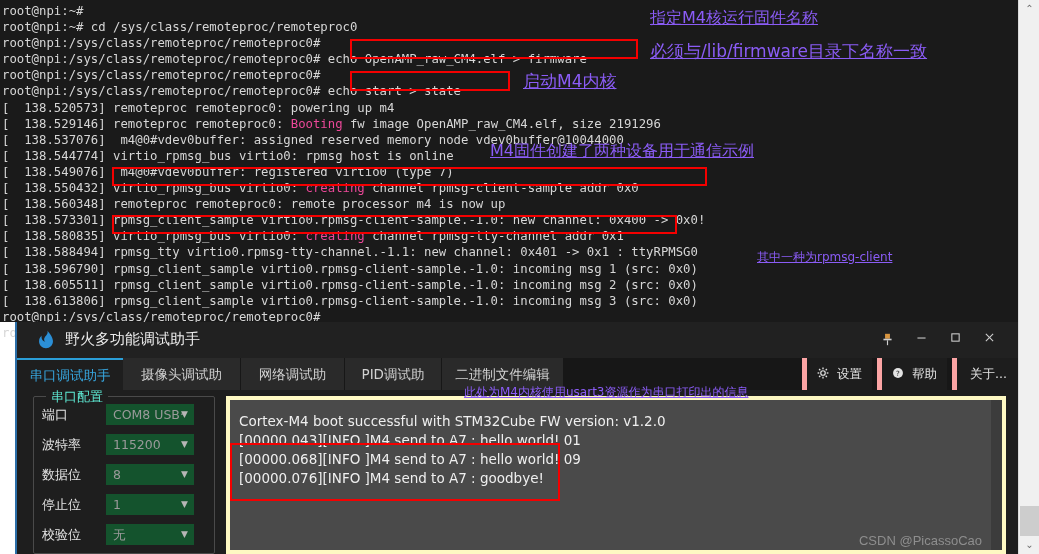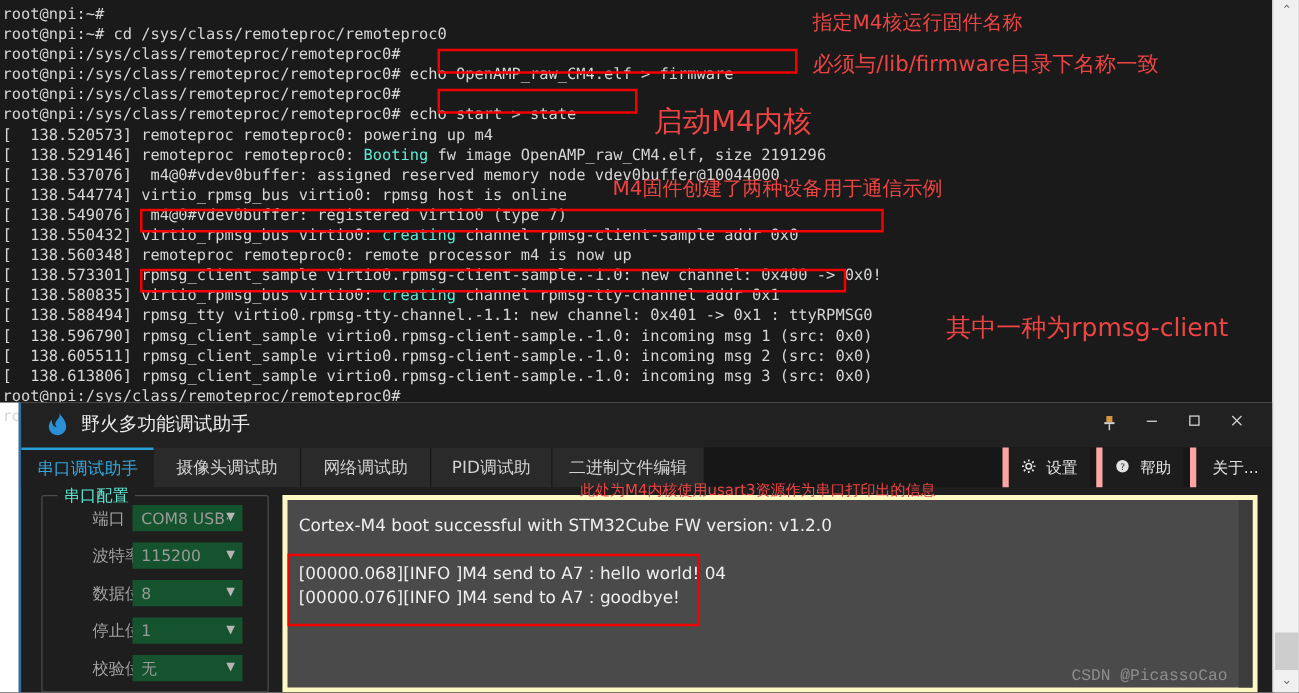--- a/index.html
+++ b/index.html
@@ -8,39 +8,39 @@
 
   
   .terminal{
     position:absolute;left:0;top:0;width:1018px;height:322px;
     background:#1a1a1a;
     font-family:"DejaVu Sans Mono","Liberation Mono",monospace;
     font-size:12.3px;line-height:16.1px;color:#d6d6d6;
     padding:3px 0 0 2px;box-sizing:border-box;white-space:pre;
   }
   .tline{height:16.1px;white-space:pre;}
-  .cy{color:#5eead4;}
+  .cy{color:#ec4899;}
   .cursor{display:inline-block;width:8px;height:13px;background:#9a9a9a;vertical-align:-2px;}
 
   
   .page-scroll{
     position:absolute;right:0;top:0;width:21px;height:554px;background:#f0f0f0;
     border-left:1px solid #dcdcdc;box-sizing:border-box;
   }
   .ps-arrow{position:absolute;left:0;width:21px;height:18px;
     color:#707070;font-size:10px;text-align:center;line-height:18px;
     font-family:"DejaVu Sans",sans-serif;}
   .ps-up{top:0;}
   .ps-down{bottom:0;}
   .ps-thumb{position:absolute;left:1px;width:19px;bottom:18px;height:30px;background:#cdcdcd;}
 
   
   .rbox{position:absolute;border:2px solid #f40000;box-sizing:border-box;pointer-events:none;}
-  .rtext{position:absolute;color:#ef4444;font-family:"DejaVu Sans","Liberation Sans",sans-serif;
-         white-space:nowrap;font-weight:400;}
+  .rtext{position:absolute;color:#8b5cf6;font-family:"DejaVu Sans","Liberation Sans",sans-serif;
+         white-space:nowrap;font-weight:400;text-decoration:underline;}
 
   
   .app{
     position:absolute;left:15px;top:322px;width:1003px;height:232px;
     background:#1e1e1e;color:#e6e6e6;overflow:hidden;
     border-left:2px solid #2b6ea8;
   }
   .app-title{position:relative;height:36px;background:#212121;}
   .flame{position:absolute;left:18px;top:7px;width:22px;height:22px;}
   .app-title-text{position:absolute;left:48px;top:8px;font-size:15px;color:#ececec;
@@ -64,57 +64,57 @@
   .rbtn .gi{font-family:"DejaVu Sans",sans-serif;margin-right:4px;}
 
   .body-area{position:relative;height:164px;background:#1e1e1e;}
 
   
   .cfg{position:absolute;left:16px;top:6px;width:182px;height:158px;
        border:1px solid #4a4a4a;border-radius:2px;box-sizing:border-box;}
   .cfg-legend{position:absolute;left:12px;top:-9px;background:#1e1e1e;padding:0 5px;
        font-size:13px;color:#5eead4;font-family:"DejaVu Sans","Liberation Sans",sans-serif;}
   .crow{position:absolute;left:9px;width:166px;height:23px;}
-  .clab{position:absolute;left:0;top:2px;font-size:13px;color:#a3a3a3;
-       font-family:"DejaVu Sans","Liberation Sans",sans-serif;margin-left:32px;}
+  .clab{position:absolute;left:0;top:2px;font-size:13px;color:#e5e5e5;
+       font-family:"DejaVu Sans","Liberation Sans",sans-serif;}
   .cval{position:absolute;left:64px;top:0;width:88px;height:21px;background:#14532d;
        border:none;color:#9a9a9a;font-size:12.5px;line-height:21px;padding-left:7px;
        box-sizing:border-box;font-family:"DejaVu Sans","Liberation Sans",sans-serif;
        overflow:hidden;white-space:nowrap;}
   .carrow{position:absolute;right:6px;top:0;line-height:21px;font-size:9px;color:#b6b6b6;
        font-family:"DejaVu Sans",sans-serif;}
 
   
   .outpanel{position:absolute;left:209px;top:6px;width:780px;height:158px;
      background:#4a4a4a;border:4px solid #fef9c3;box-sizing:border-box;}
   .outinner{position:absolute;left:3px;top:3px;right:14px;bottom:3px;background:#4a4a4a;overflow:hidden;}
   .oline{position:absolute;left:6px;font-size:13.5px;color:#efefef;white-space:nowrap;
      font-family:"DejaVu Sans","Liberation Sans",sans-serif;}
   .inner-scroll{position:absolute;right:0;top:0;width:11px;height:100%;background:#3c3c3c;}
 
   .watermark{position:absolute;right:38px;bottom:6px;font-size:13px;color:#8e8e8e;
-     font-family:Liberation Mono, monospace;}
+     font-family:Liberation Sans, sans-serif;}
 </style>
 </head>
 <body>
 
 <div id="root">
 
   <div class="terminal" id="terminal"><div class="tline">root@npi:~#</div><div class="tline">root@npi:~# cd /sys/class/remoteproc/remoteproc0</div><div class="tline">root@npi:/sys/class/remoteproc/remoteproc0#</div><div class="tline">root@npi:/sys/class/remoteproc/remoteproc0# echo OpenAMP_raw_CM4.elf &gt; firmware</div><div class="tline">root@npi:/sys/class/remoteproc/remoteproc0#</div><div class="tline">root@npi:/sys/class/remoteproc/remoteproc0# echo start &gt; state</div><div class="tline">[  138.520573] remoteproc remoteproc0: powering up m4</div><div class="tline">[  138.529146] remoteproc remoteproc0: <span class="cy">Booting</span> fw image OpenAMP_raw_CM4.elf, size 2191296</div><div class="tline">[  138.537076]  m4@0#vdev0buffer: assigned reserved memory node vdev0buffer@10044000</div><div class="tline">[  138.544774] virtio_rpmsg_bus virtio0: rpmsg host is online</div><div class="tline">[  138.549076]  m4@0#vdev0buffer: registered virtio0 (type 7)</div><div class="tline">[  138.550432] virtio_rpmsg_bus virtio0: <span class="cy">creating</span> channel rpmsg-client-sample addr 0x0</div><div class="tline">[  138.560348] remoteproc remoteproc0: remote processor m4 is now up</div><div class="tline">[  138.573301] rpmsg_client_sample virtio0.rpmsg-client-sample.-1.0: new channel: 0x400 -&gt; 0x0!</div><div class="tline">[  138.580835] virtio_rpmsg_bus virtio0: <span class="cy">creating</span> channel rpmsg-tty-channel addr 0x1</div><div class="tline">[  138.588494] rpmsg_tty virtio0.rpmsg-tty-channel.-1.1: new channel: 0x401 -&gt; 0x1 : ttyRPMSG0</div><div class="tline">[  138.596790] rpmsg_client_sample virtio0.rpmsg-client-sample.-1.0: incoming msg 1 (src: 0x0)</div><div class="tline">[  138.605511] rpmsg_client_sample virtio0.rpmsg-client-sample.-1.0: incoming msg 2 (src: 0x0)</div><div class="tline">[  138.613806] rpmsg_client_sample virtio0.rpmsg-client-sample.-1.0: incoming msg 3 (src: 0x0)</div><div class="tline">root@npi:/sys/class/remoteproc/remoteproc0#</div><div class="tline">root@npi:/sys/class/remoteproc/remoteproc0# <span class="cursor"></span></div></div>
 
   <div class="rbox" style="left:350px;top:39px;width:288px;height:20px;"></div>
   <div class="rbox" style="left:350px;top:71px;width:160px;height:20px;"></div>
   <div class="rbox" style="left:112px;top:167px;width:595px;height:19px;"></div>
   <div class="rbox" style="left:112px;top:215px;width:565px;height:19px;"></div>
 
   <div class="rtext" style="left:650px;top:8px;font-size:16px;">指定M4核运行固件名称</div>
   <div class="rtext" style="left:650px;top:40px;font-size:17px;">必须与/lib/firmware目录下名称一致</div>
-  <div class="rtext" style="left:523px;top:82px;font-size:23px;">启动M4内核</div>
+  <div class="rtext" style="left:523px;top:70px;font-size:17px;">启动M4内核</div>
   <div class="rtext" style="left:490px;top:141px;font-size:16px;">M4固件创建了两种设备用于通信示例</div>
-  <div class="rtext" style="left:757px;top:249px;font-size:20px;">其中一种为rpmsg-client</div>
+  <div class="rtext" style="left:757px;top:249px;font-size:12px;">其中一种为rpmsg-client</div>
 
   <div class="app">
 
     <div class="app-title">
       <svg class="flame" viewBox="0 0 24 24">
         <path d="M13.5 1.5c1.2 3.4-1.3 5.2-2.6 7.1-1.4 2-1.2 4 .4 5.4-2.4-.4-4.2-2.6-4.2-5.2 0-.6.1-1.2.3-1.7C5.6 8.6 4.4 10.9 4.4 13.4c0 4.2 3.4 7.6 7.6 7.6s7.6-3.4 7.6-7.6c0-5-3.9-8.6-6.1-11.9z" fill="#2b8fd6"></path>
       </svg>
       <div class="app-title-text">野火多功能调试助手</div>
       <div class="wctl wc-pin">
         <svg width="13" height="13" viewBox="0 0 16 16" style="vertical-align:-2px">
@@ -200,21 +200,22 @@
           </div>
           <div class="crow" style="top: 134px; left: 25px;">
             <div class="clab">校验位</div>
             <div class="cval">无<span class="carrow">▼</span></div>
           </div>
         </div>
 
       <div class="outpanel">
         <div class="outinner" id="out-lines">
             <div class="oline" style="top: 10px;">Cortex-M4 boot successful with STM32Cube FW version: v1.2.0</div>
-            <div class="oline" style="top: 48px;">[00000.068][INFO ]M4 send to A7 : hello world! 04</div>
+            <div class="oline" style="top: 29px;">[00000.043][INFO ]M4 send to A7 : hello world! 01</div>
+            <div class="oline" style="top: 48px;">[00000.068][INFO ]M4 send to A7 : hello world! 09</div>
             <div class="oline" style="top: 67px;">[00000.076][INFO ]M4 send to A7 : goodbye!</div>
           </div>
         <div class="inner-scroll"></div>
       </div>
 
       <div class="rbox" style="left:213px;top:53px;width:330px;height:58px;"></div>
       <div class="rtext" style="left:447px;top:-6px;font-size:12px;">此处为M4内核使用usart3资源作为串口打印出的信息</div>
 
       <div class="watermark">CSDN @PicassoCao</div>
     </div>

